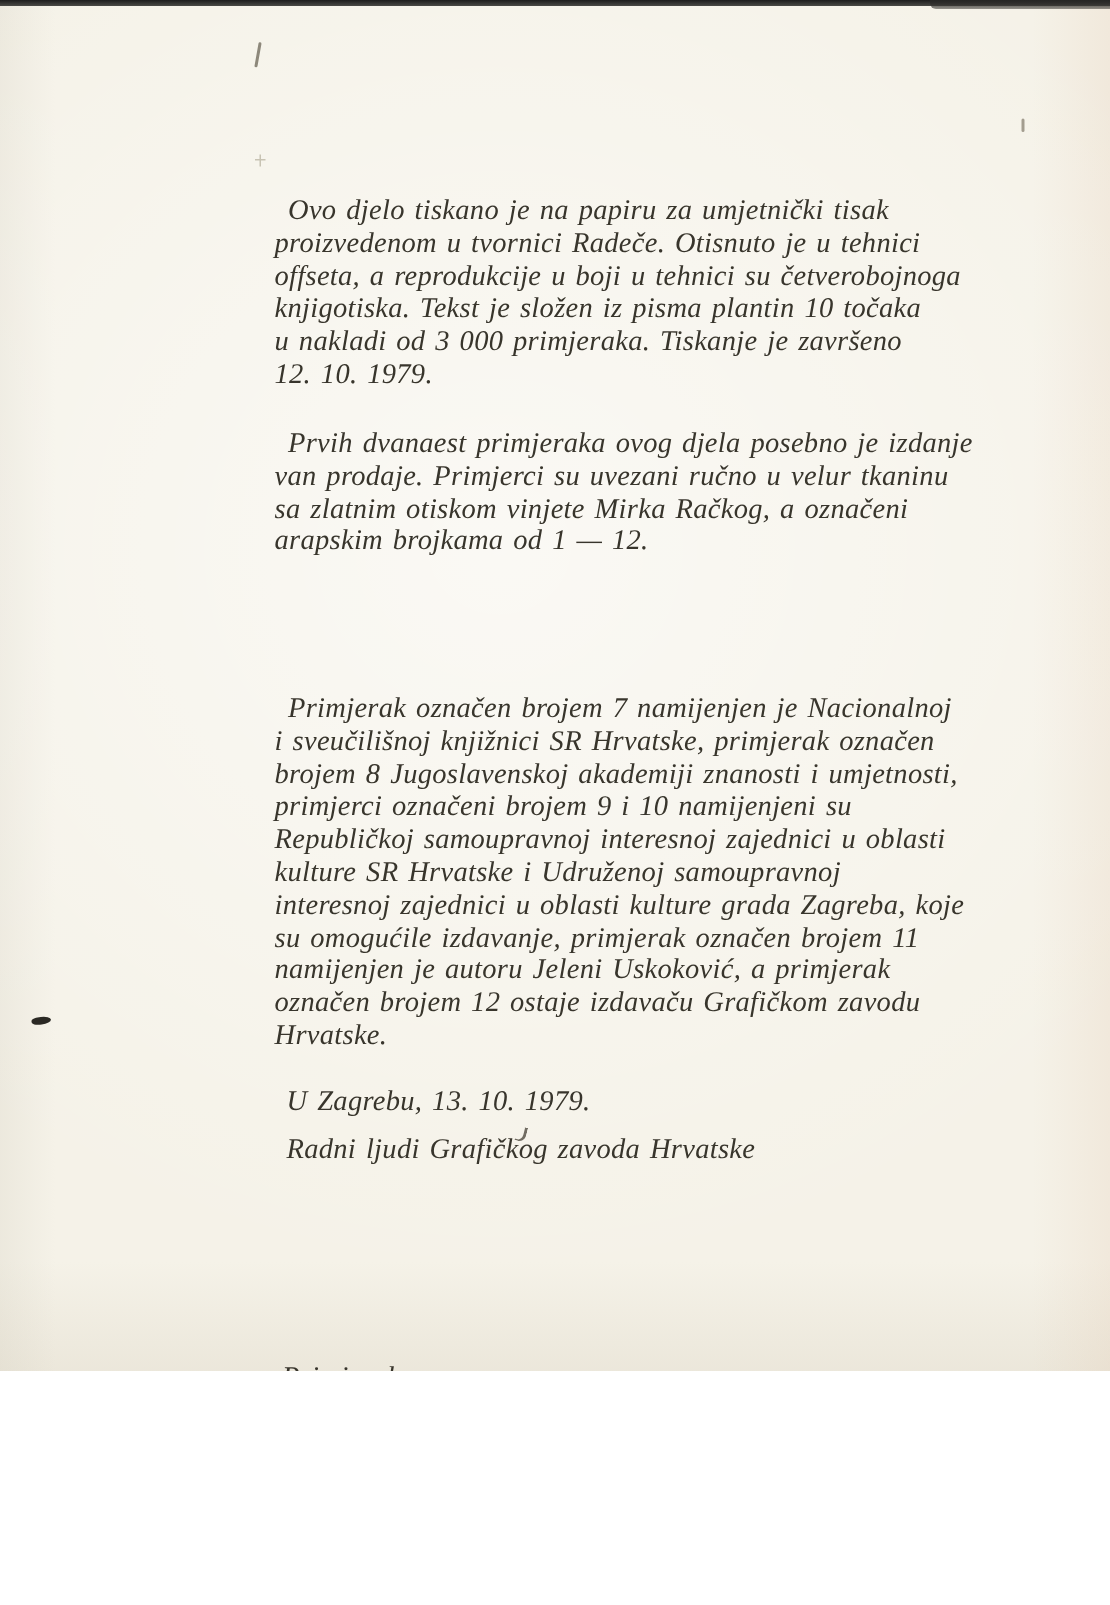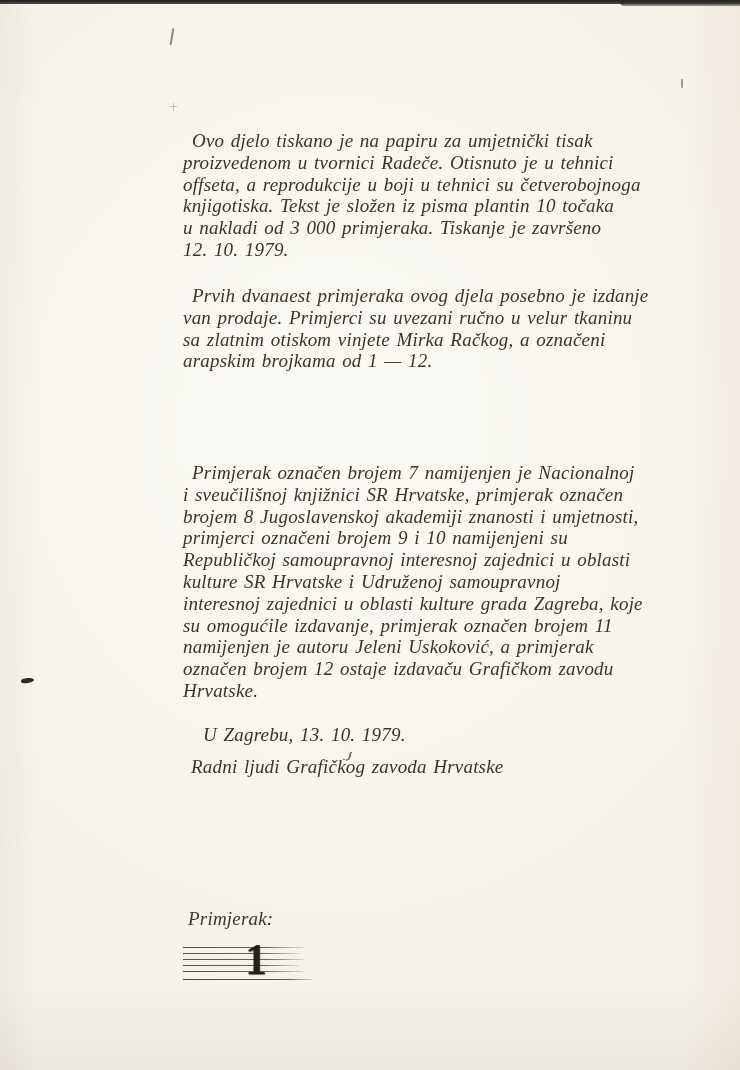--- a/index.html
+++ b/index.html
@@ -1,21 +1,21 @@
 <!DOCTYPE html>
 <html><head>
 <meta charset="utf-8">
 <style>
   html, body { margin: 0; padding: 0; }
   body { width: 740px; height: 1070px; overflow: hidden; }
 
   .page {
     position: relative;
     width: 740px;
-    height: 1070px;
+    height: 914px;
     overflow: hidden;
     font-family: "Liberation Serif", serif;
     font-style: italic;
     color: #38352c;
     background:
       radial-gradient(ellipse 120% 90% at 45% 40%, rgba(255,255,255,0.55) 0%, rgba(255,255,255,0) 60%),
       linear-gradient(to left, rgba(226,200,176,0.22) 0%, rgba(226,200,176,0) 7%),
       linear-gradient(to right, rgba(210,205,190,0.25) 0%, rgba(210,205,190,0) 5%),
       linear-gradient(to top, rgba(214,206,188,0.30) 0%, rgba(214,206,188,0) 8%),
       #f5f2e8;
@@ -62,21 +62,21 @@
     word-spacing: 1.6px;
     text-indent: 9px;
   }
   .p1 { top: 130px; }
   .p2 { top: 285px; }
   .p3 { top: 379px; }
   .p4 { top: 462px; font-style: italic; }
 
   .dateline {
     position: absolute; left: 191px; top: 724px;
-    font-size: 19px; letter-spacing: 0.2px; word-spacing: 1.6px; white-space: pre; margin-left: 12px;
+    font-size: 19px; letter-spacing: 0.2px; word-spacing: 1.6px; white-space: pre;
   }
   .credit {
     position: absolute; left: 191px; top: 756px;
     font-size: 19px; letter-spacing: 0.2px; word-spacing: 1.6px; white-space: pre;
   }
   .copy-label {
     position: absolute; left: 188px; top: 908px;
     font-size: 19px; letter-spacing: 0.2px; white-space: pre;
   }
 

